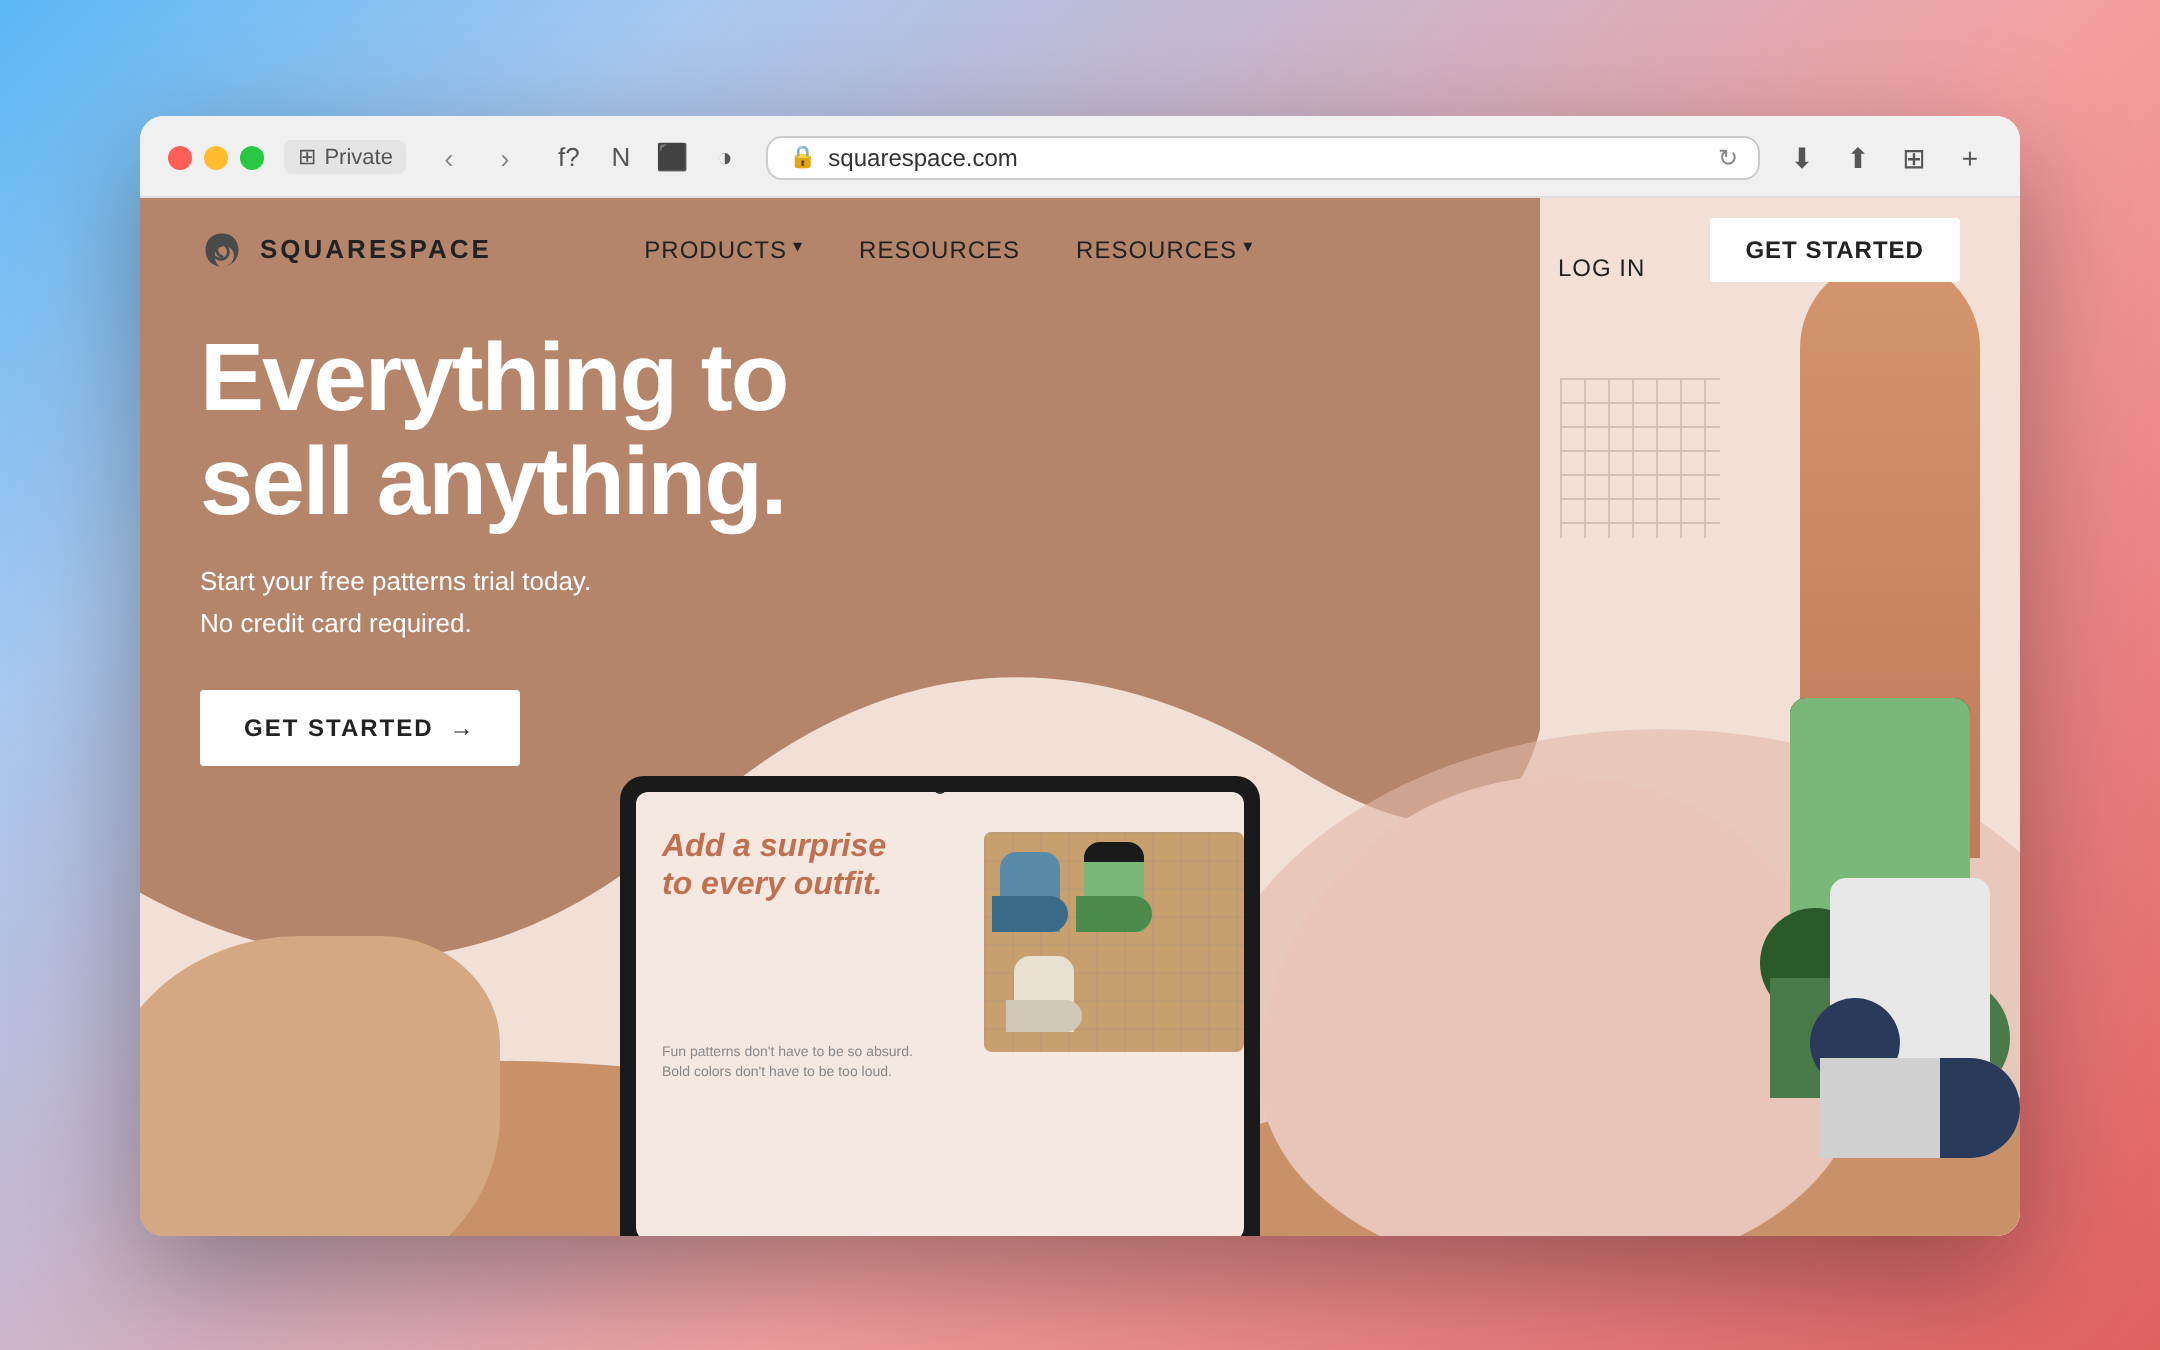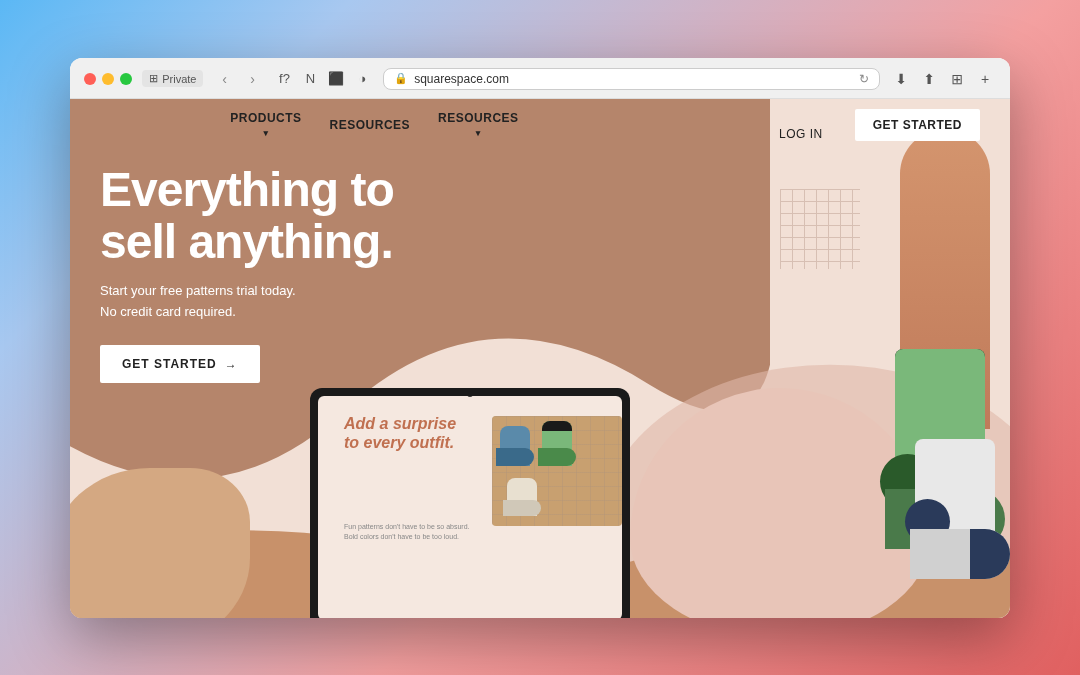--- a/index.html
+++ b/index.html
@@ -177,27 +177,25 @@
       display: flex;
       align-items: center;
       gap: 28px;
       margin-left: auto;
       margin-right: auto;
     }
     .sq-nav-link {
       font-size: 12px;
       color: #222;
       text-decoration: none;
-      font-weight: 700;
+      font-weight: 400;
       letter-spacing: 0.5px;
       display: flex;
-      align-items: center;
       gap: 3px;
       cursor: pointer;
-      flex-direction: column;
     }
     .sq-nav-link .chevron {
       font-size: 9px;
     }
 
     .sq-nav-right {
       display: flex;
       align-items: flex-end;
       gap: 32px;
       margin-left: auto;
@@ -282,21 +280,21 @@
       height: 100%;
       background: #f5e8e0;
       border-radius: 6px;
       overflow: hidden;
       position: relative;
       display: flex;
       flex-direction: column;
     }
 
     .laptop-screen-content {
-      padding: 18px 26px 10px;
+      padding: 18px 13px 10px;
       flex: 1;
     }
 
     .laptop-ad-headline {
       font-size: 16px;
       font-weight: 700;
       color: #c07050;
       line-height: 1.2;
       margin-bottom: 8px;
       font-style: italic;
@@ -521,20 +519,28 @@
 
       <ellipse cx="760" cy="420" rx="230" ry="160" fill="#e0b8a8" opacity="0.6"></ellipse>
 
       <path d="M0,440 Q200,400 380,450 Q500,480 600,440 L940,440 L940,508 L0,508 Z" fill="#c8916a"></path>
     </svg>
 
     <div class="blob-pink"></div>
     <div class="blob-tan"></div>
 
     <nav class="sq-nav">
+      <div class="sq-logo">
+
+        <svg class="sq-logo-icon" viewBox="0 0 40 40">
+          <path d="M20 5 C10 5 5 12 5 20 C5 28 10 34 18 35 C14 32 12 27 14 22 C16 17 22 15 27 18 C32 21 32 28 28 32 C26 34 22 35 20 35 C29 35 35 28 35 20 C35 12 30 5 20 5 Z" fill="#4a4a4a"></path>
+          <path d="M20 8 C13 8 9 14 10 20 C11 26 17 30 22 28 C26 26 27 20 24 17 C22 14 18 14 16 17 C14 20 16 25 20 26" fill="none" stroke="#4a4a4a" stroke-width="2.5" stroke-linecap="round"></path>
+        </svg>
+        <span>SQUARESPACE</span>
+      </div>
 
       <div class="sq-nav-links">
         <a class="sq-nav-link">
           <span>PRODUCTS</span>
           <span class="chevron">▾</span>
         </a>
         <a class="sq-nav-link">
           <span>RESOURCES</span>
         </a>
         <a class="sq-nav-link">

